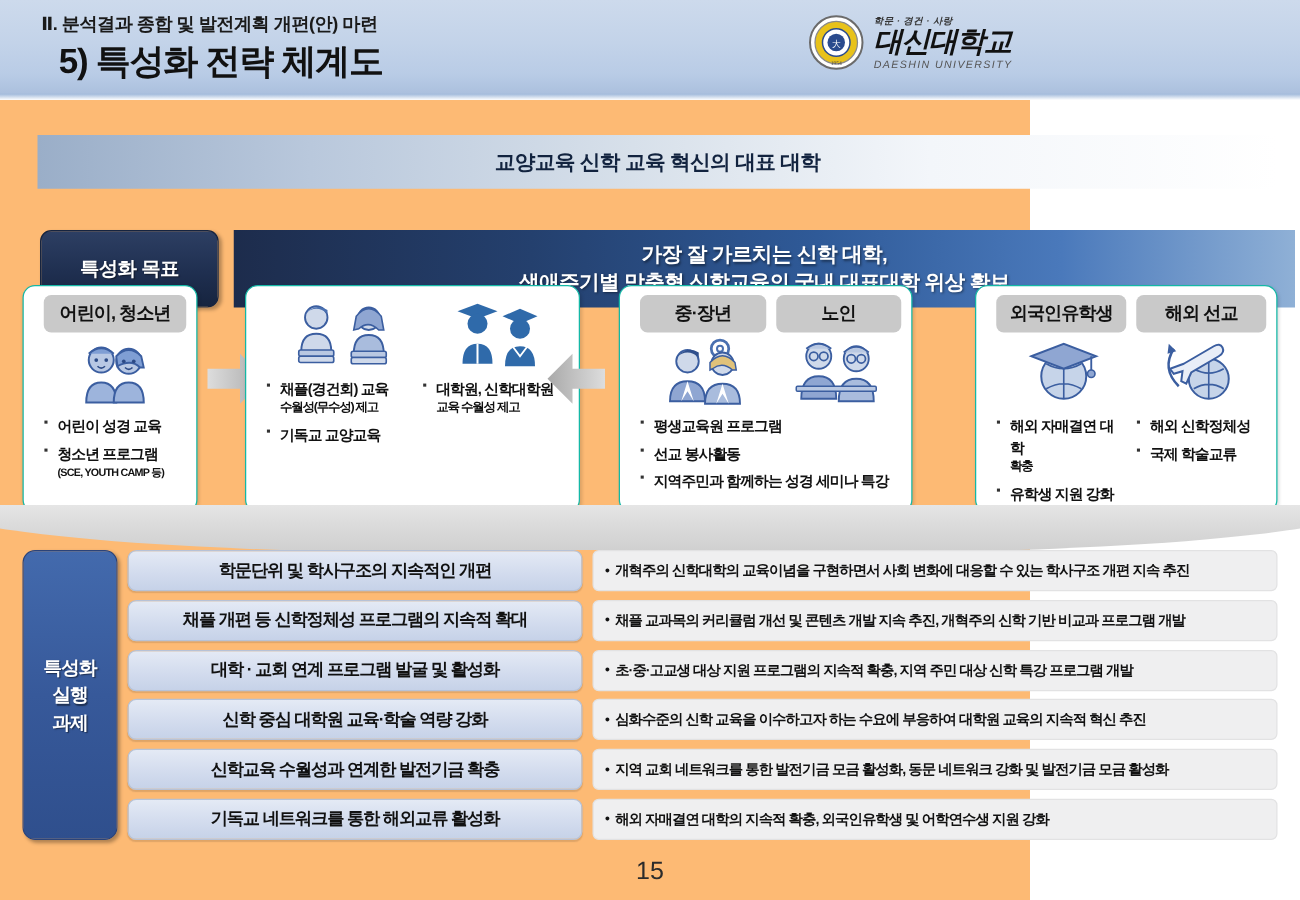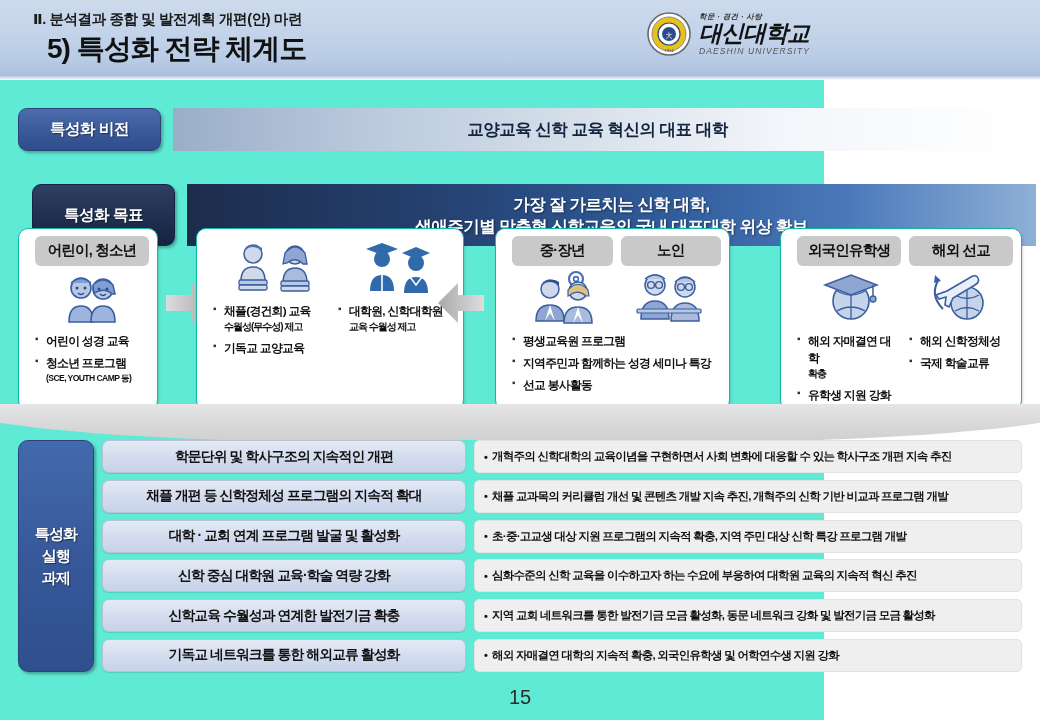--- a/index.html
+++ b/index.html
@@ -2,21 +2,21 @@
 <html lang="ko"><head>
 <meta charset="utf-8">
 <title>특성화 전략 체계도</title>
 <style>
   * { box-sizing: border-box; margin: 0; padding: 0; }
   html, body {
     width: 1040px; height: 720px;
     font-family: "Liberation Sans", "DejaVu Sans", sans-serif;
     background: #ffffff; overflow: hidden;
   }
-  .slide { position: relative; width: 824px; height: 720px; background: #5eead4; }
+  .slide { position: relative; width: 824px; height: 720px; background: #fdba74; }
 
   
   .header-band {
     position: absolute; left: 0; top: 0; width: 1040px; height: 76px;
     background: linear-gradient(to bottom, #cddaec 0%, #c3d3e9 45%, #b9cce6 78%, #aabfdd 100%);
   }
   .header-band::after {
     content: ""; position: absolute; left: 0; bottom: -4px; width: 1040px; height: 5px;
     background: linear-gradient(to bottom, #9fb8da, #ffffff);
   }
@@ -164,21 +164,20 @@
       </svg>
     </div>
     <div class="logo-text">
       <span class="logo-tag">학문 · 경건 · 사랑</span>
       <span class="logo-ko">대신대학교</span>
       <span class="logo-en">DAESHIN UNIVERSITY</span>
     </div>
   </div>
 
   <div class="vision-row">
-    <div class="badge vision">특성화 비전</div>
     <div class="bar vision">교양교육 신학 교육 혁신의 대표 대학</div>
   </div>
 
   <div class="goal-row">
     <div class="badge goal">특성화 목표</div>
     <div class="bar goal">
       <div>
         <div>가장 잘 가르치는 신학 대학,</div>
         <div>생애주기별 맞춤형 신학교육의 국내 대표대학 위상 확보</div>
       </div>
@@ -320,22 +319,22 @@
             <path d="M46 13 q10 -9 20 0" fill="#b9c8e2" stroke="#3b5ea0" stroke-width="1.5"></path>
             <path d="M42 52 q0 -18 14 -18 q14 0 14 18 z" fill="#a9bcdd" stroke="#3b5ea0" stroke-width="1.5"></path>
             <rect x="8" y="40" width="64" height="4" rx="1" fill="#b9c8e2" stroke="#3b5ea0" stroke-width="1.2"></rect>
           </svg>
         </span>
       </div>
       <div class="gbody">
         <div class="gcol">
           <ul class="blist">
             <li><span>평생교육원 프로그램</span></li>
+            <li><span>선교 봉사활동</span></li>
             <li><span>지역주민과 함께하는 성경 세미나 특강</span></li>
-            <li><span>선교 봉사활동</span></li>
           </ul>
         </div>
       </div>
     </div>
 
     <div class="gbox g4">
       <div class="ghead-row">
         <div class="ghead">외국인유학생</div>
         <div class="ghead">해외 선교</div>
       </div>

